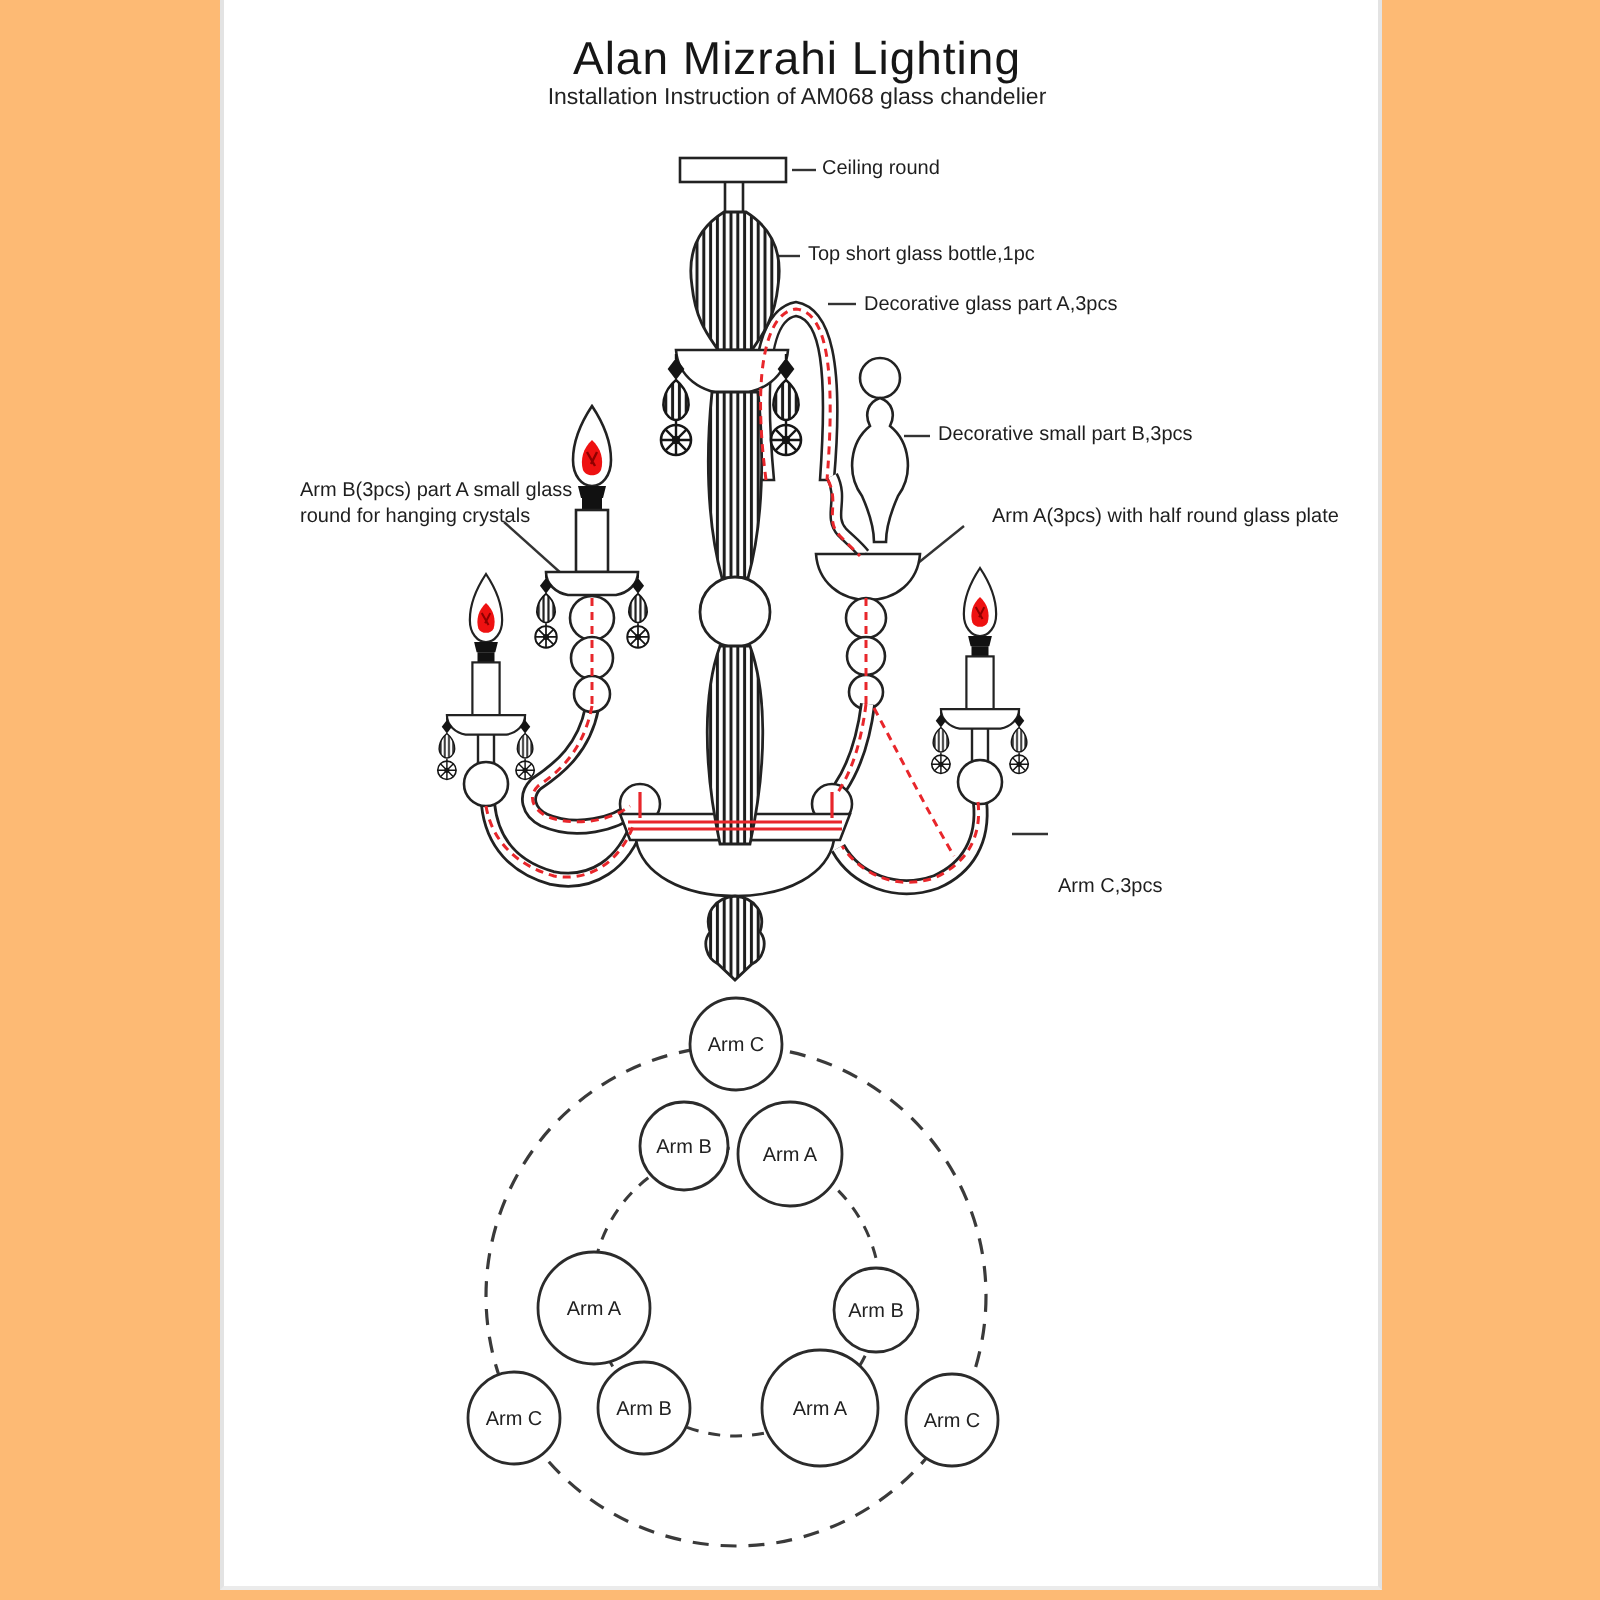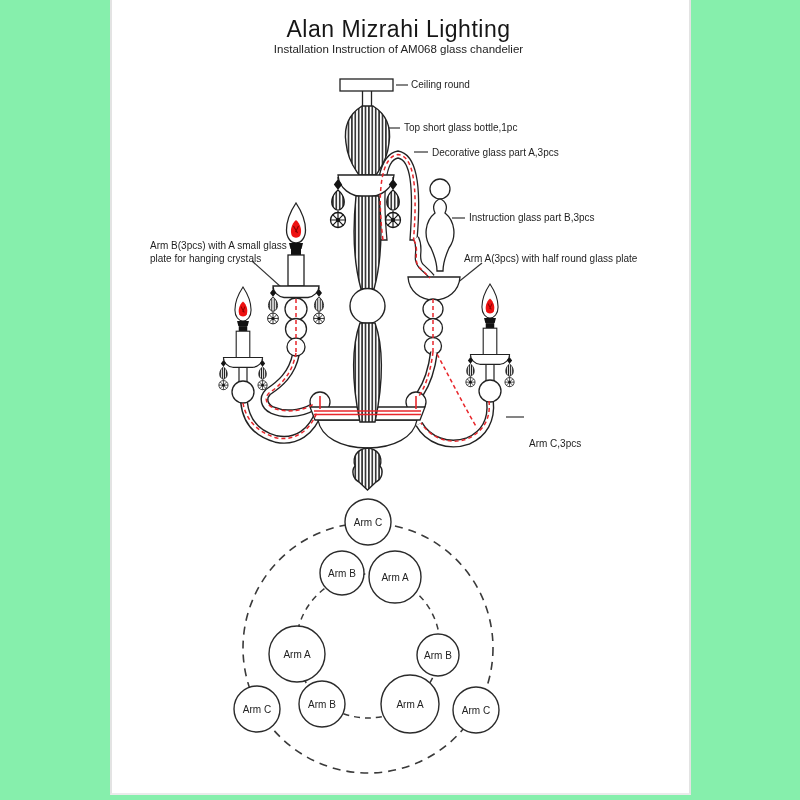--- a/index.html
+++ b/index.html
@@ -1,16 +1,16 @@
 <!DOCTYPE html>
 <html><head>
 <meta charset="utf-8">
 <style>
   html,body{margin:0;padding:0;background:#ffffff;}
-  .canvas{position:relative;width:800px;height:800px;background:#86efac;overflow:hidden;
+  .canvas{position:relative;width:800px;height:800px;background:#fdba74;overflow:hidden;
           font-family:"Liberation Sans", sans-serif;color:#1c1c1c;}
   .page{position:absolute;left:110px;top:0;width:577px;height:793px;background:#ffffff;
         border-left:2px solid #e3e3e3;border-right:2px solid #e3e3e3;border-bottom:2px solid #ebebeb;}
   .title{position:absolute;left:110px;top:16px;width:577px;text-align:center;
          font-size:23px;letter-spacing:.5px;color:#161616;}
   .subtitle{position:absolute;left:110px;top:43px;width:577px;text-align:center;
             font-size:11.5px;color:#222;}
   .lbl{position:absolute;font-size:10px;color:#1e1e1e;white-space:nowrap;line-height:12.5px;}
   .lbl.wrap{white-space:normal;width:138px;}
   svg{position:absolute;left:0;top:0;}
@@ -22,24 +22,24 @@
 
 <div class="canvas">
   <div class="page"></div>
 
   <div class="title">Alan Mizrahi Lighting</div>
   <div class="subtitle">Installation Instruction of AM068 glass chandelier</div>
 
   <div class="lbl" style="left:411px;top:79px;">Ceiling round</div>
   <div class="lbl" style="left:404px;top:122px;">Top short glass bottle,1pc</div>
   <div class="lbl" style="left:432px;top:147px;text-align:center;">Decorative glass part A,3pcs</div>
-  <div class="lbl" style="left:469px;top:212px;">Instruction glass part B,3pcs</div>
-  <div class="lbl" style="left:464px;top:253px;">Arm A(3pcs) with half round glass plate</div>
-  <div class="lbl wrap" style="left:150px;top:240px;"><span>Arm B(3pcs) with A small glass</span><br>
-    <span>plate for hanging crystals</span></div>
+  <div class="lbl" style="left:469px;top:212px;">Decorative small part B,3pcs</div>
+  <div class="lbl" style="left:496px;top:253px;">Arm A(3pcs) with half round glass plate</div>
+  <div class="lbl wrap" style="left:150px;top:240px;"><span>Arm B(3pcs) part A small glass</span><br>
+    <span>round for hanging crystals</span></div>
   <div class="lbl" style="left:529px;top:411px;margin-top:27px;">Arm C,3pcs</div>
 
   <svg width="800" height="800" viewBox="0 0 800 800">
     <defs>
       <pattern id="ribs" width="3.4" height="8" patternUnits="userSpaceOnUse">
         <rect width="3.4" height="8" fill="#ffffff"></rect>
         <line x1="1.7" y1="0" x2="1.7" y2="8" stroke="#1d1d1d" stroke-width="1.5"></line>
       </pattern>
 
       <g id="crystal" stroke="#161616" stroke-width="1.2" fill="none">

